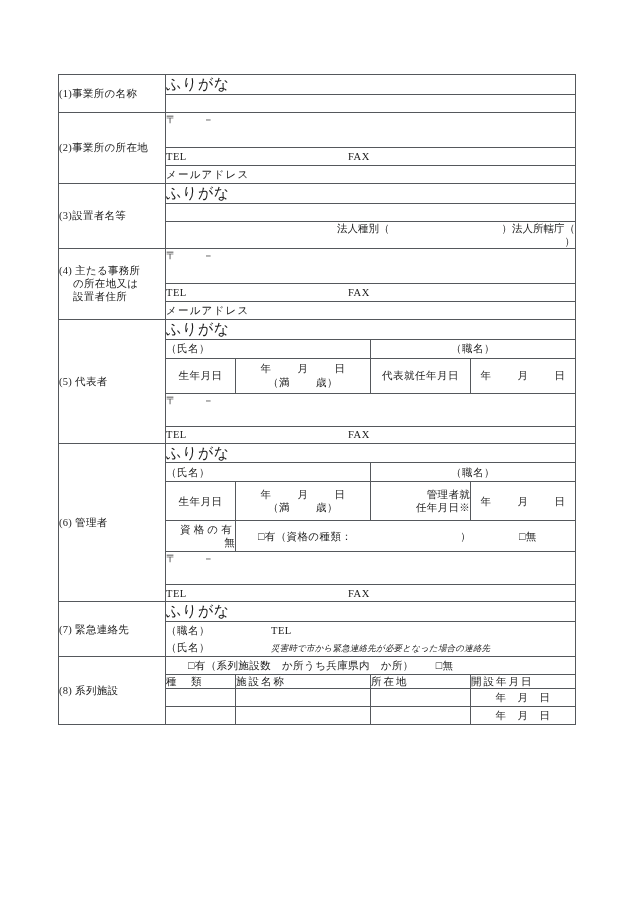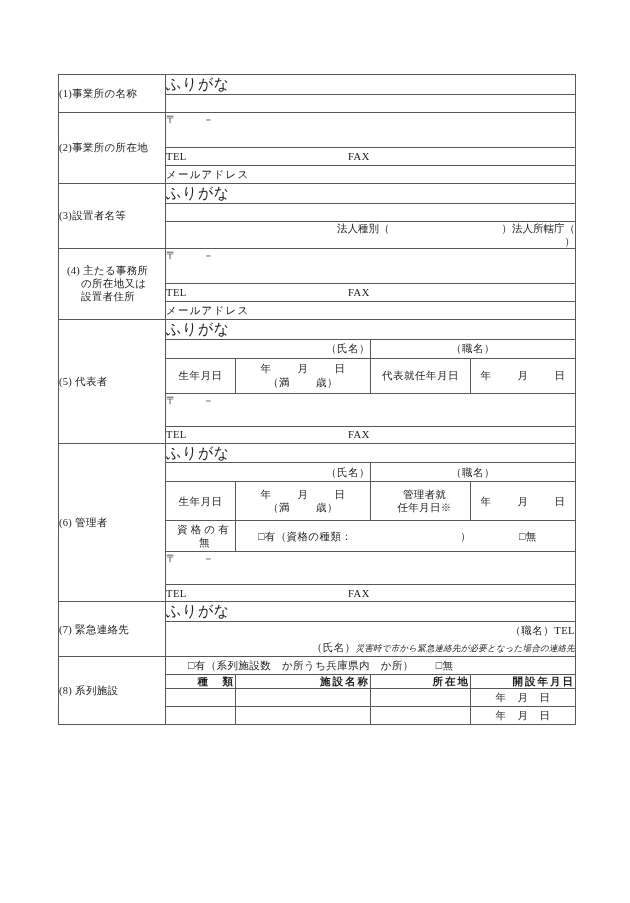--- a/index.html
+++ b/index.html
@@ -66,47 +66,47 @@
   }
   .tel-line {
     padding-left: 10px;
     letter-spacing: 0.5px;
   }
   .mail-line {
     padding-left: 10px;
     letter-spacing: 1.2px;
   }
   .faxpos { display: inline-block; width: 182px; }
-  .nm { padding-left: 10px; letter-spacing: 0.5px; text-align: right; }
+  .nm { padding-left: 10px; letter-spacing: 0.5px; }
   .ctr { text-align: center; letter-spacing: 0.5px; }
   .ymd { text-align: center; letter-spacing: 0.5px; }
   .ymd .r1 { display: block; }
   .ymd .r2 { display: block; }
   .sp3 { display: inline-block; width: 26px; }
   .kaku {
-    text-align: center;
+    text-align: right;
     padding-left: 6px;
     line-height: 1.45;
     letter-spacing: 0.3px;
   }
   .kaku span.w { letter-spacing: 3.2px; }
   .chk { letter-spacing: 0.4px; }
   .note-inline { font-size: 8.5px; letter-spacing: 0.2px; font-style: italic; }
-  .colhdr { text-align: right; letter-spacing: 2px; font-size: 10.5px; padding: 2px 0; font-weight: bold; }
+  .colhdr { text-align: left; letter-spacing: 2px; font-size: 10.5px; padding: 2px 0; }
   .footnote {
     position: absolute;
     left: 58px;
     top: 802px;
     width: 520px;
     font-size: 8.6px;
     line-height: 1.55;
     letter-spacing: 0.1px;
     color: #1a1a1a;
   }
-  .tiny-ind { display: block; margin-left: 8px; }
+  .tiny-ind { display: block; }
 </style>
 </head>
 <body>
 
 <div class="page">
 
   <table class="form">
     <colgroup>
       <col style="width:107px">
       <col style="width:70px">

